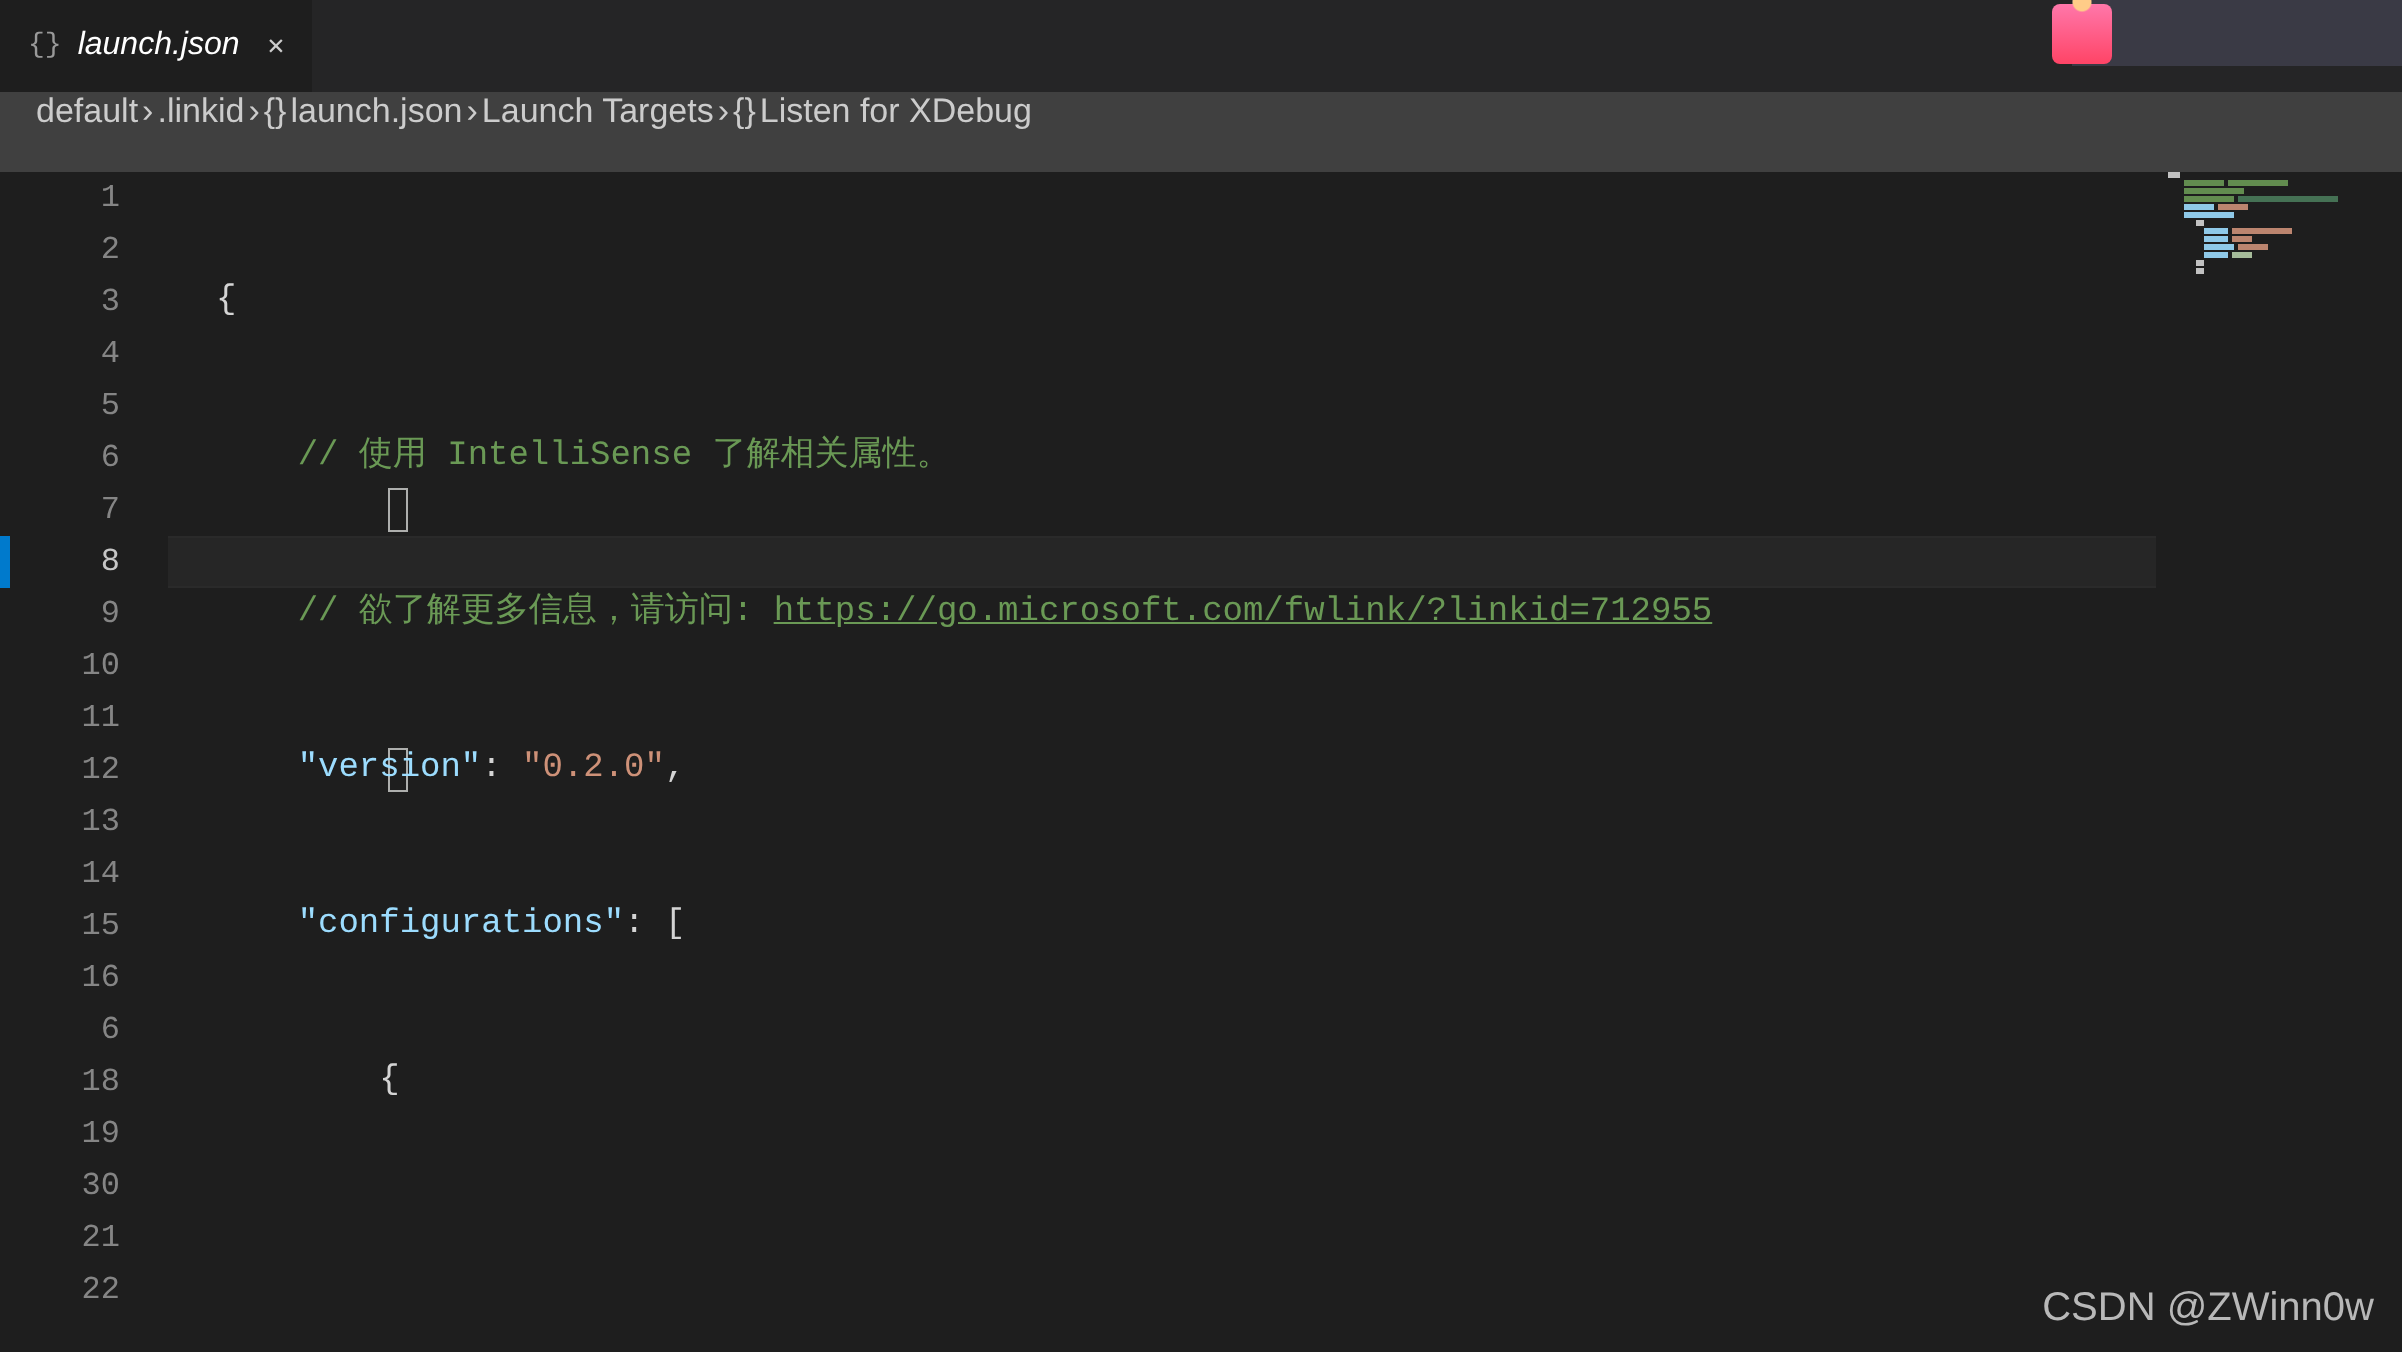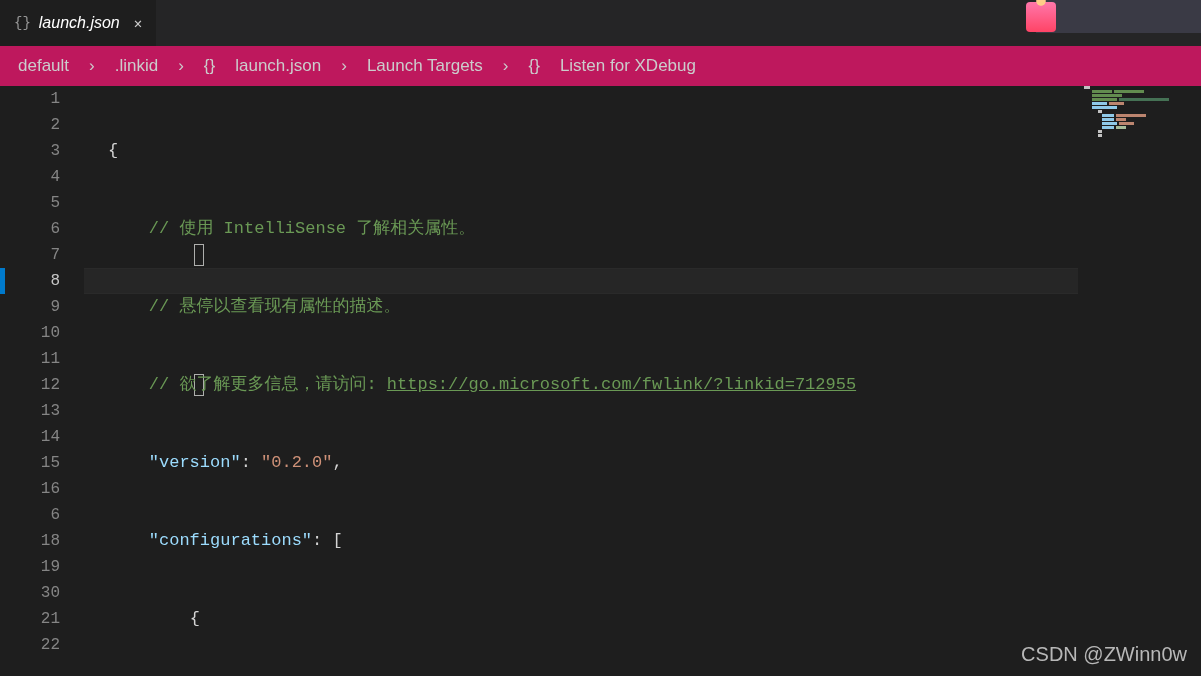--- a/index.html
+++ b/index.html
@@ -25,26 +25,26 @@
   align-items: center;
   padding: 0 14px;
   gap: 8px;
   border-right: 1px solid #252526;
   cursor: pointer;
 }
 .tab .icon-braces { color: #999; font-size: 14px; }
 .tab .label { color: #ffffff; font-style: italic; font-family: 'Segoe UI', sans-serif; font-size: 16px; }
 .tab .close { color: #ccc; font-size: 14px; margin-left: 6px; cursor: pointer; }
 .breadcrumb {
-  background: #be185d;
+  background: #404040;
   height: 40px;
   display: flex;
-  align-items: center;
+  align-items: flex-start;
   padding: 0 18px;
-  gap: 20px;
+  gap: 2px;
   font-family: 'Segoe UI', sans-serif;
   font-size: 17px;
   color: #cccccc;
 }
 .breadcrumb .chev { color: #cccccc; }
 .breadcrumb .braces { color: #ccc; }
 .breadcrumb .seg { color: #cccccc; cursor: pointer; }
 .editor-wrap {
   display: flex;
   position: relative;
@@ -205,21 +205,20 @@
       <div class="line-num">6</div>
       <div class="line-num">18</div>
       <div class="line-num">19</div>
       <div class="line-num">30</div>
       <div class="line-num">21</div>
       <div class="line-num">22</div>
   </div>
   <div class="code">
     <div class="row"><span class="tok-punct">{</span></div>
     <div class="row">    <span class="tok-comment">// 使用 IntelliSense 了解相关属性。</span></div>
-    <div class="row">    <span class="tok-comment">// 悬停以查看现有属性的描述。</span></div>
     <div class="row">    <span class="tok-comment">// 欲了解更多信息，请访问: </span><span class="tok-link">https://go.microsoft.com/fwlink/?linkid=712955</span></div>
     <div class="row">    <span class="tok-key">"version"</span><span class="tok-punct">: </span><span class="tok-str">"0.2.0"</span><span class="tok-punct">,</span></div>
     <div class="row">    <span class="tok-key">"configurations"</span><span class="tok-punct">: [</span></div>
     <div class="row">        <span class="tok-punct">{</span></div>
     
     
     
     
     
     

